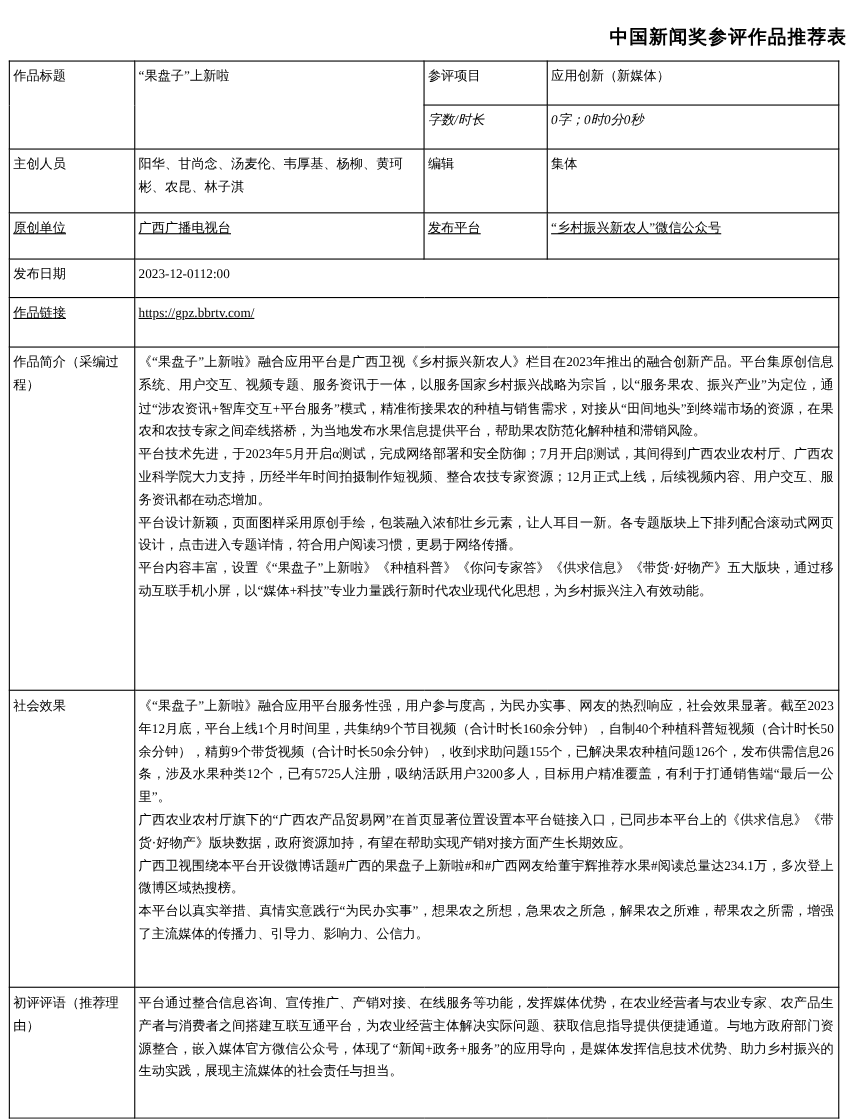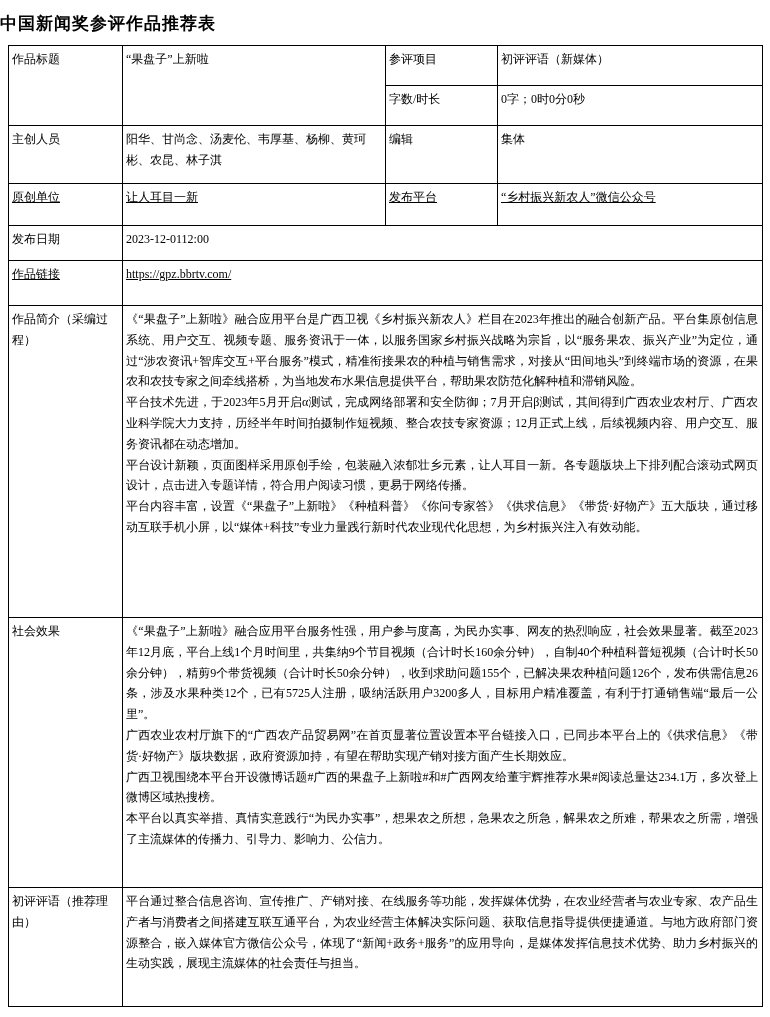--- a/index.html
+++ b/index.html
@@ -8,23 +8,23 @@
     background: #ffffff;
     color: #000000;
   }
   body {
     width: 770px;
     height: 1017px;
     overflow: hidden;
     font-family: "Liberation Serif", serif;
   }
   .doc-title {
-    padding-top: 14px;
+    padding-top: 24px;
     height: 31px;
-    text-align: left;
+    text-align: right;
     font-family: "Liberation Sans", sans-serif;
     font-weight: bold;
     font-size: 17px;
     line-height: 20px;
     letter-spacing: 1px;
   }
   table.form {
     border-collapse: collapse;
     table-layout: fixed;
     width: 754px;
@@ -48,21 +48,21 @@
   }
   td.vmid {             
     vertical-align: middle;
     margin-left: 36px;
   }
   td.content p {
     margin: 0;
     text-align: justify;
   }
   tr.r1 { height: 40px; }
-  tr.r2 { height: 40px; }
+  tr.r2 { height: 40px; font-style: italic; }
   tr.r3 { height: 58px; margin-left: 48px; }
   tr.r4 { height: 42px; text-decoration: underline; }
   tr.r5 { height: 35px; }
   tr.r6 { height: 45px; text-decoration: underline; }
   tr.r7 { height: 312px; }
   tr.r8 { height: 270px; }
   tr.r9 { height: 119px; padding-left: 12px; }
 </style>
 </head>
 <body>
@@ -74,35 +74,35 @@
     <col style="width:114px">
     <col style="width:263px">
     <col style="width:112px">
     <col style="width:265px">
   </colgroup>
   <tbody>
     <tr class="r1">
       <td class="label pad-top" rowspan="2">作品标题</td>
       <td class="pad-top" rowspan="2">“果盘子”上新啦</td>
       <td class="label">参评项目</td>
-      <td>初评评语（新媒体）</td>
+      <td>应用创新（新媒体）</td>
     </tr>
     <tr class="r2">
       <td class="label">字数/时长</td>
       <td>0字；0时0分0秒</td>
     </tr>
     <tr class="r3">
       <td class="label">主创人员</td>
       <td>阳华、甘尚念、汤麦伦、韦厚基、杨柳、黄珂彬、农昆、林子淇</td>
       <td class="label">编辑</td>
       <td>集体</td>
     </tr>
     <tr class="r4">
       <td class="label">原创单位</td>
-      <td>让人耳目一新</td>
+      <td>广西广播电视台</td>
       <td class="label">发布平台</td>
       <td>“乡村振兴新农人”微信公众号</td>
     </tr>
     <tr class="r5">
       <td class="label">发布日期</td>
       <td colspan="3">2023-12-0112:00</td>
     </tr>
     <tr class="r6">
       <td class="label">作品链接</td>
       <td colspan="3">https://gpz.bbrtv.com/</td>

